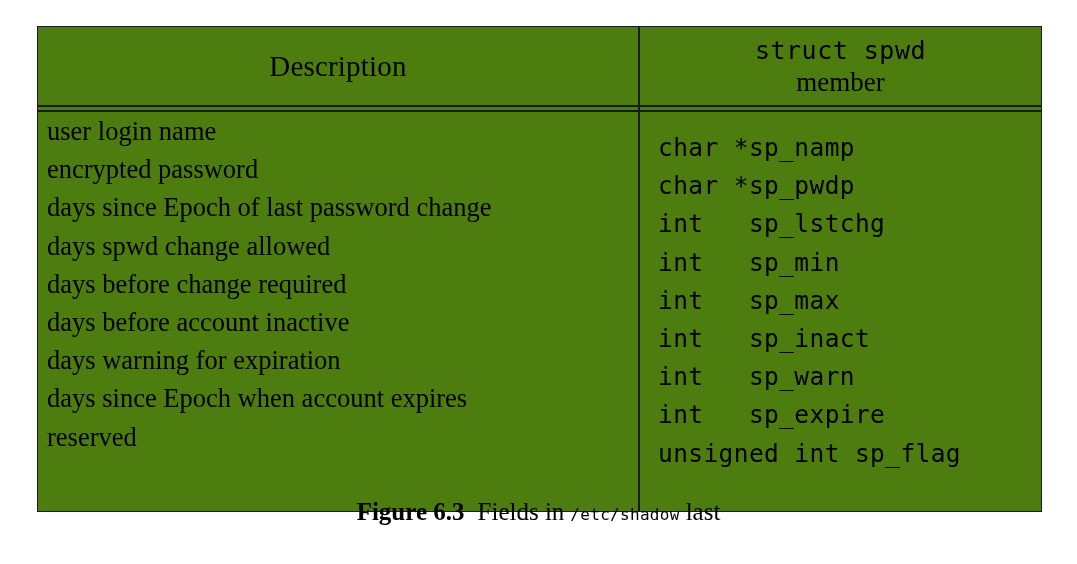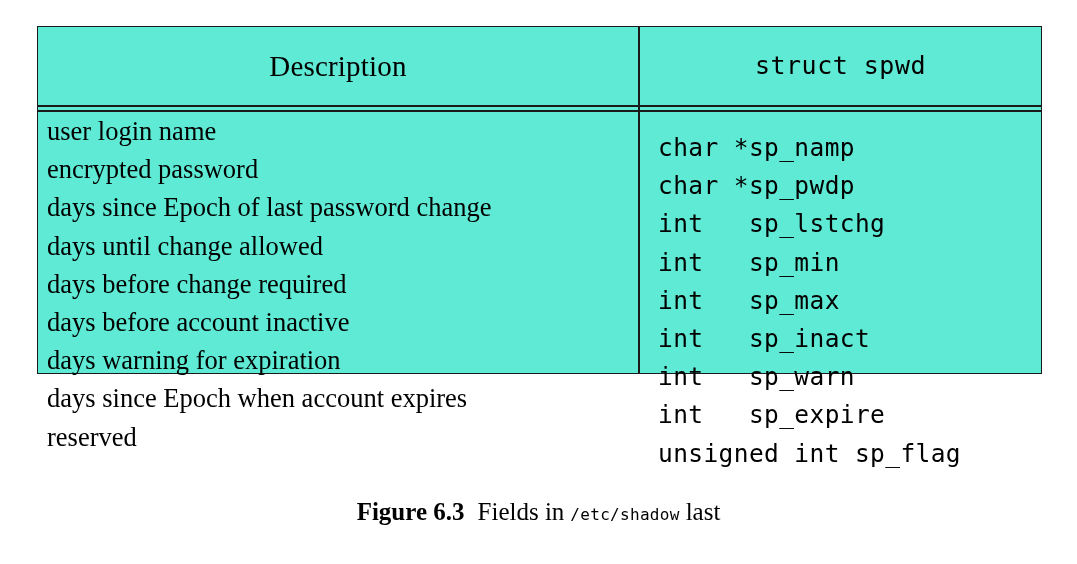--- a/index.html
+++ b/index.html
@@ -24,24 +24,24 @@
     top: 0;
     width: 1077px;
     height: 564px;
   }
 
   .table-frame {
     position: absolute;
     left: 37px;
     top: 26px;
     width: 1005px;
-    height: 348px;
+    height: 486px;
     border: 1.6px solid #1a1a1a;
     box-sizing: border-box;
-    background: #5eead4;
+    background: #4d7c0f;
   }
 
   
   .col-divider {
     position: absolute;
     left: 600px;            
     top: 0;
     width: 1.6px;
     height: 100%;
     background: #1a1a1a;
@@ -182,20 +182,21 @@
 <div class="figure-block">
 
   <div class="table-frame">
 
     <div class="thead">
       <div class="th th-desc">
         <span class="hdr-line">Description</span>
       </div>
       <div class="th th-member">
         <span class="hdr-line-mono">struct spwd</span>
+        <span class="hdr-line-serif">member</span>
       </div>
     </div>
 
     <div class="double-rule">
       <div class="rule-line top"></div>
       <div class="rule-line bot"></div>
     </div>
 
     <div class="col-divider"></div>
 
@@ -210,21 +211,21 @@
         <div class="cell-desc">encrypted password</div>
         <div class="cell-member">char *sp_pwdp</div>
       </div>
 
       <div class="trow">
         <div class="cell-desc">days since Epoch of last password change</div>
         <div class="cell-member">int   sp_lstchg</div>
       </div>
 
       <div class="trow">
-        <div class="cell-desc">days until change allowed</div>
+        <div class="cell-desc">days spwd change allowed</div>
         <div class="cell-member">int   sp_min</div>
       </div>
 
       <div class="trow">
         <div class="cell-desc">days before change required</div>
         <div class="cell-member">int   sp_max</div>
       </div>
 
       <div class="trow">
         <div class="cell-desc">days before account inactive</div>

